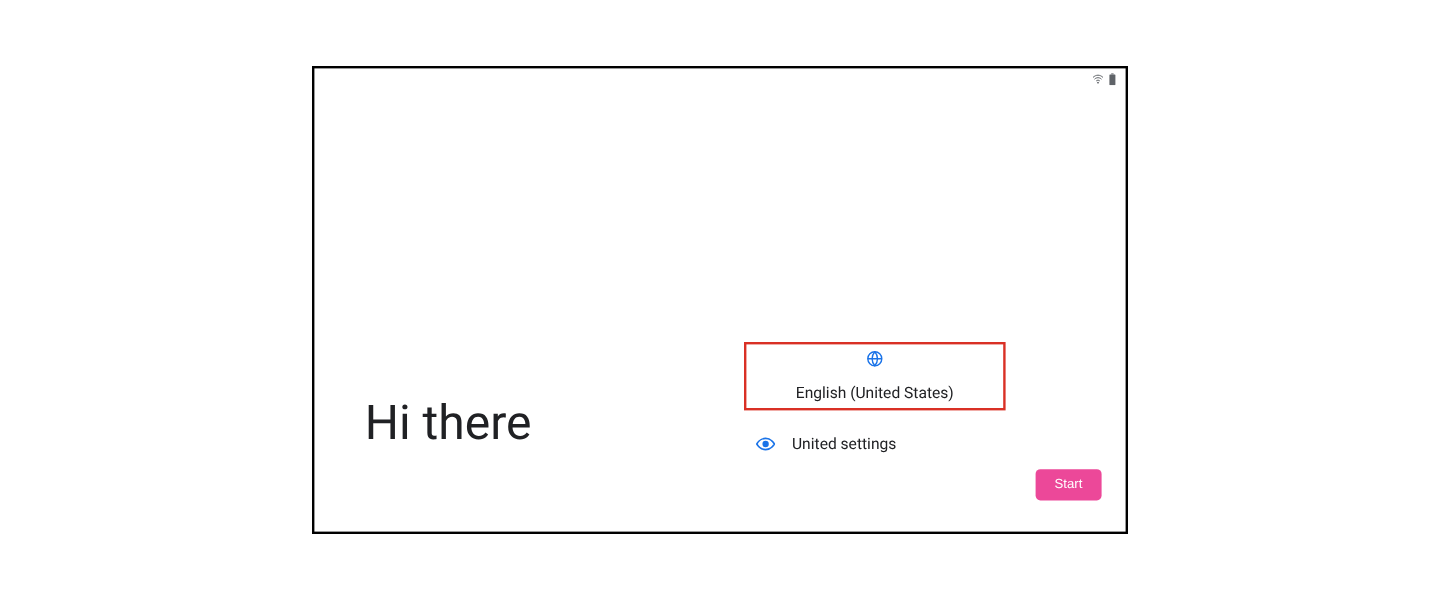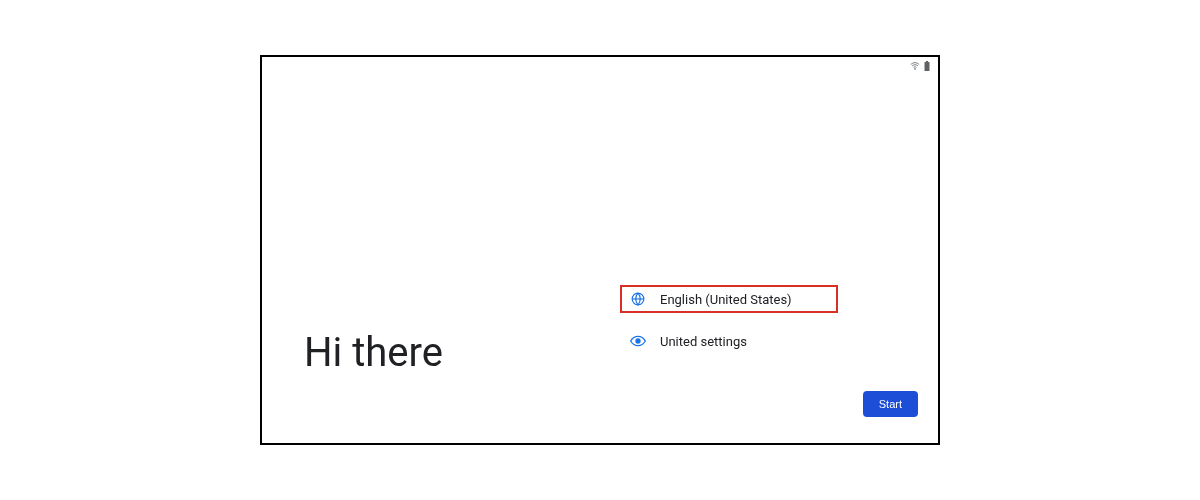--- a/index.html
+++ b/index.html
@@ -64,40 +64,41 @@
       align-items: center;
       gap: 14px;
       padding: 6px 10px;
       margin-bottom: 14px;
       cursor: pointer;
     }
     .option-row.highlighted {
       border: 2px solid #d93025;
       padding: 4px 8px;
       width: 218px;
+      flex-direction: column;
     }
     .option-icon {
       display: flex;
       align-items: center;
       justify-content: center;
       width: 16px;
       height: 16px;
     }
     .option-icon svg {
       display: block;
     }
     .option-label {
       font-size: 13px;
       color: #202124;
     }
     .start-button {
       position: absolute;
       right: 20px;
       bottom: 26px;
-      background: #1d4ed8;
+      background: #ec4899;
       color: #ffffff;
       border: none;
       border-radius: 4px;
       padding: 7px 16px;
       font-size: 11px;
       cursor: pointer;
     }
   </style>
 </head>
 <body>

